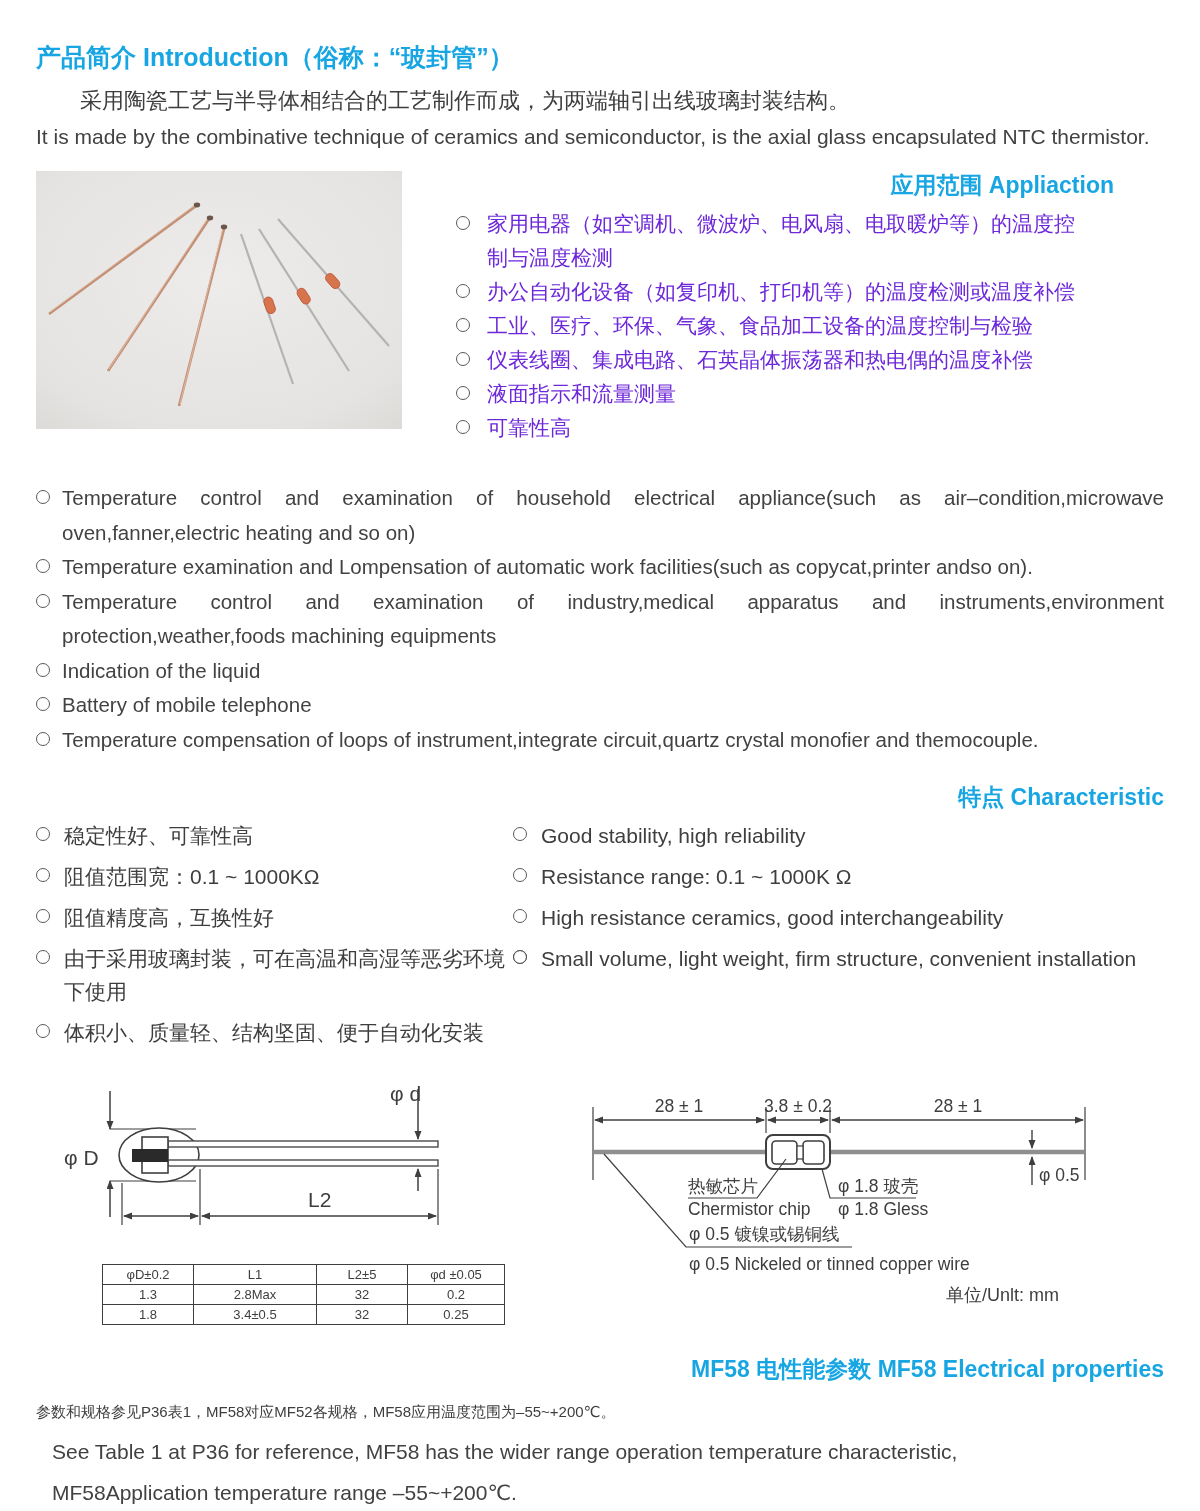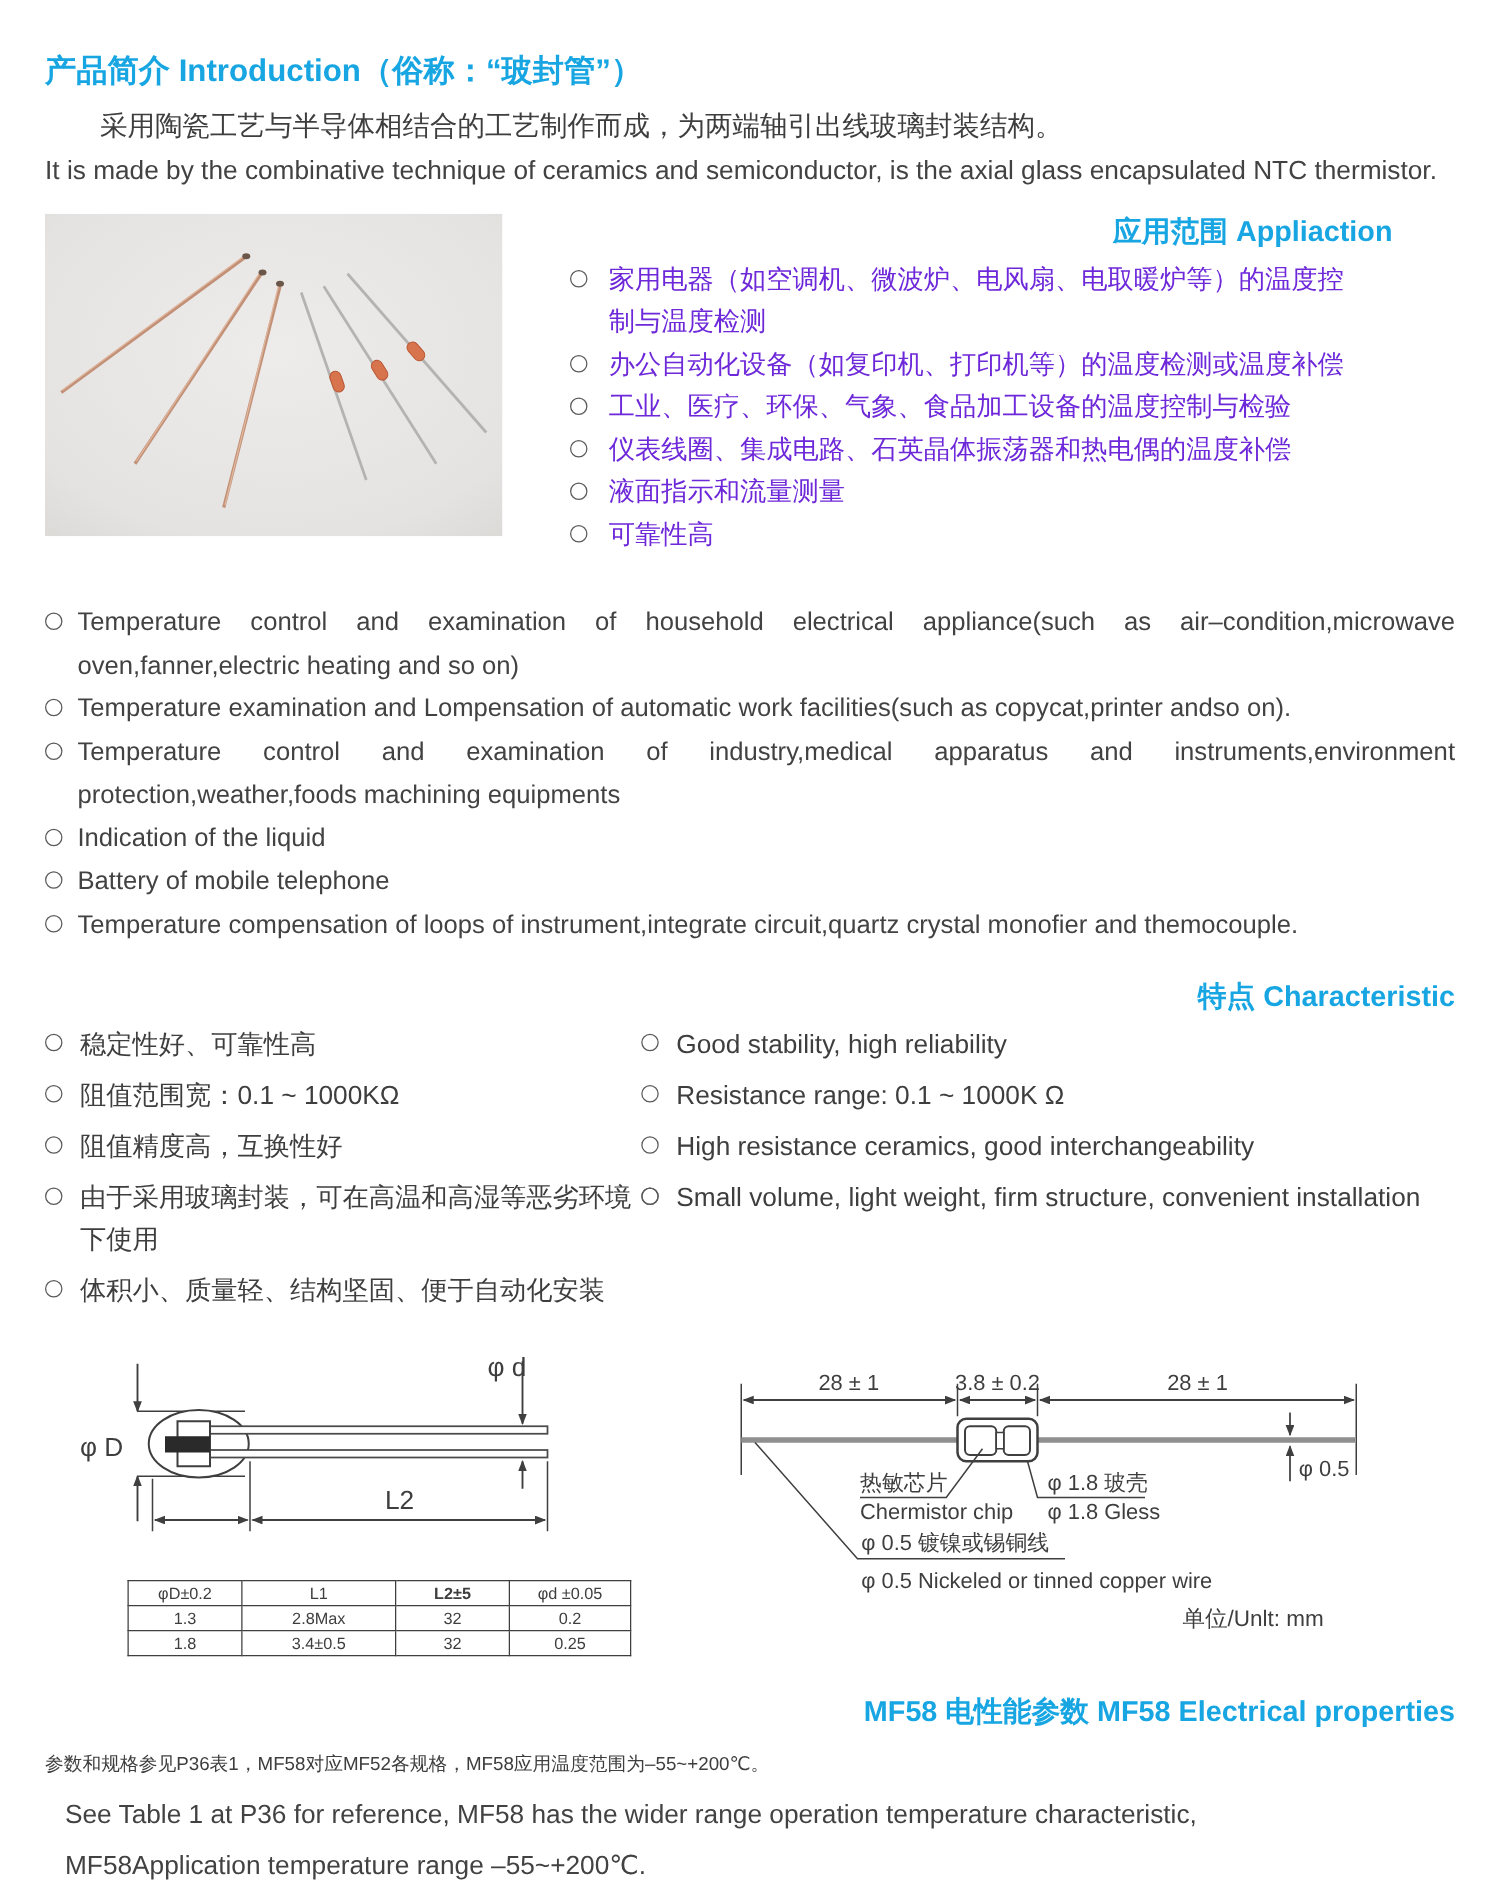--- a/index.html
+++ b/index.html
@@ -44,21 +44,21 @@
   .drawings-row{position:relative;margin-top:28px;height:250px;}
   .left-diagram{position:absolute;left:28px;top:0;}
   .dim-table{
     position:absolute;left:66px;top:158px;border-collapse:collapse;
     font-size:13px;color:#3e3e3e;margin-top:21px;
   }
   .dim-table td{
     border:1.6px solid #3f3f3f;text-align:center;height:19px;padding:0 4px;
   }
   .dim-table td.c1{width:82px;} .dim-table td.c2{width:114px;}
-  .dim-table td.c3{width:82px;font-weight:bold;} .dim-table td.c4{width:88px;}
+  .dim-table td.c3{width:82px;} .dim-table td.c4{width:88px;}
   .right-diagram{position:absolute;left:540px;top:0;}
 
   .elec-section{margin-top:20px;}
   p.elec-zh{margin:13px 0 0 0;font-size:15px;line-height:32px;color:#3e3e3e;}
   p.elec-en{margin:6px 0 0 16px;font-size:21px;line-height:35px;color:#424242;}
 
   svg text{font-family:"Liberation Sans","DejaVu Sans",sans-serif;fill:#3e3e3e;}
 </style>
 </head>
 <body>

